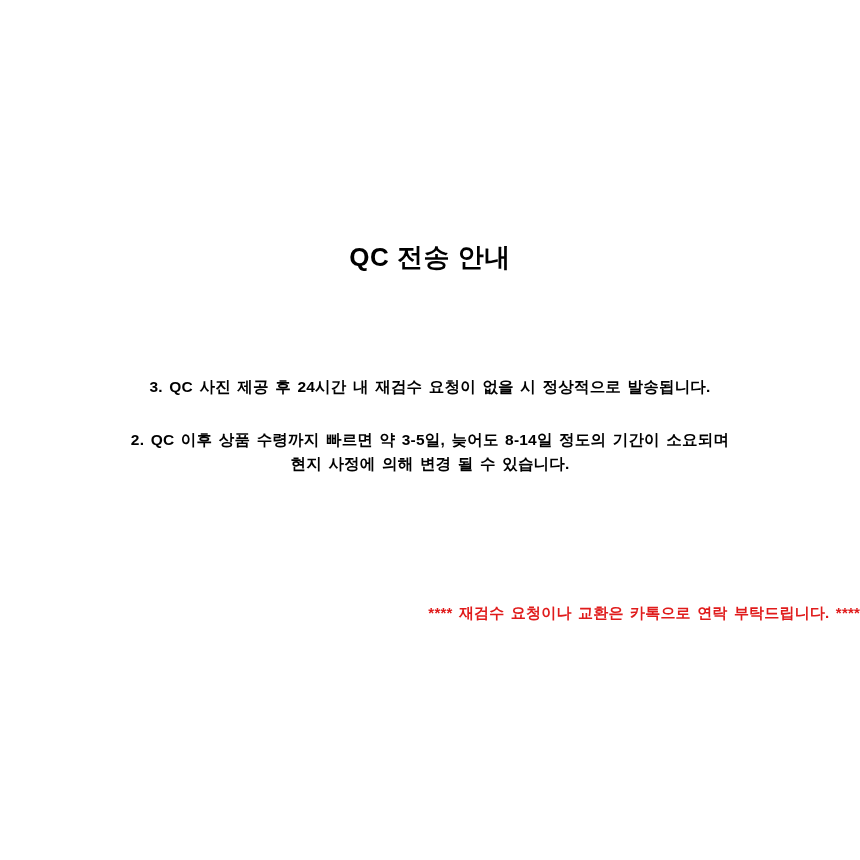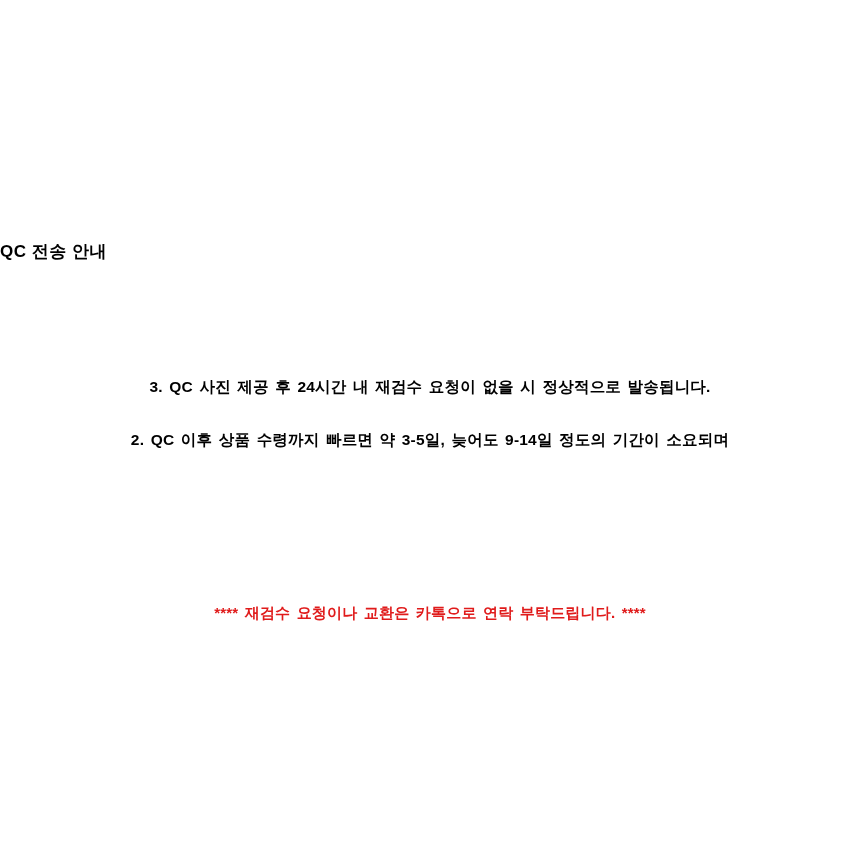--- a/index.html
+++ b/index.html
@@ -18,21 +18,22 @@
     position: relative;
     width: 860px;
     height: 860px;
     box-sizing: border-box;
   }
   .notice-title {
     position: absolute;
     top: 240px;
     left: 0;
     width: 860px;
-    font-size: 17px;
+    text-align: center;
+    font-size: 26px;
     font-weight: bold;
     letter-spacing: 0.5px;
     color: #000000;
   }
   .notice-body {
     position: absolute;
     top: 375px;
     left: 70px;
     width: 720px;
   }
@@ -50,21 +51,21 @@
   }
   .notice-line .cont {
     display: block;
     text-align: center;
   }
   .notice-footer {
     position: absolute;
     top: 604px;
     left: 0;
     width: 860px;
-    text-align: center;
+    text-align: right;
     font-size: 15px;
     font-weight: bold;
     color: #e01b1b;
     letter-spacing: 0.2px;
     word-spacing: 2px;
   }
 </style>
 </head>
 <body>
 
@@ -72,20 +73,21 @@
 
   <div class="notice-title">QC 전송 안내</div>
 
   <div class="notice-body">
 
     <div class="notice-line">
       <span>3. QC 사진 제공 후 24시간 내 재검수 요청이 없을 시 정상적으로 발송됩니다.</span>
     </div>
 
     <div class="notice-line">
-      <span>2. QC 이후 상품 수령까지 빠르면 약 3-5일, 늦어도 9-14일 정도의 기간이 소요되며</span>
+      <span>2. QC 이후 상품 수령까지 빠르면 약 3-5일, 늦어도 8-14일 정도의 기간이 소요되며</span>
+      <span class="cont">현지 사정에 의해 변경 될 수 있습니다.</span>
     </div>
 
   </div>
 
   <div class="notice-footer">**** 재검수 요청이나 교환은 카톡으로 연락 부탁드립니다. ****</div>
 
 </div>
 
 </body></html>

